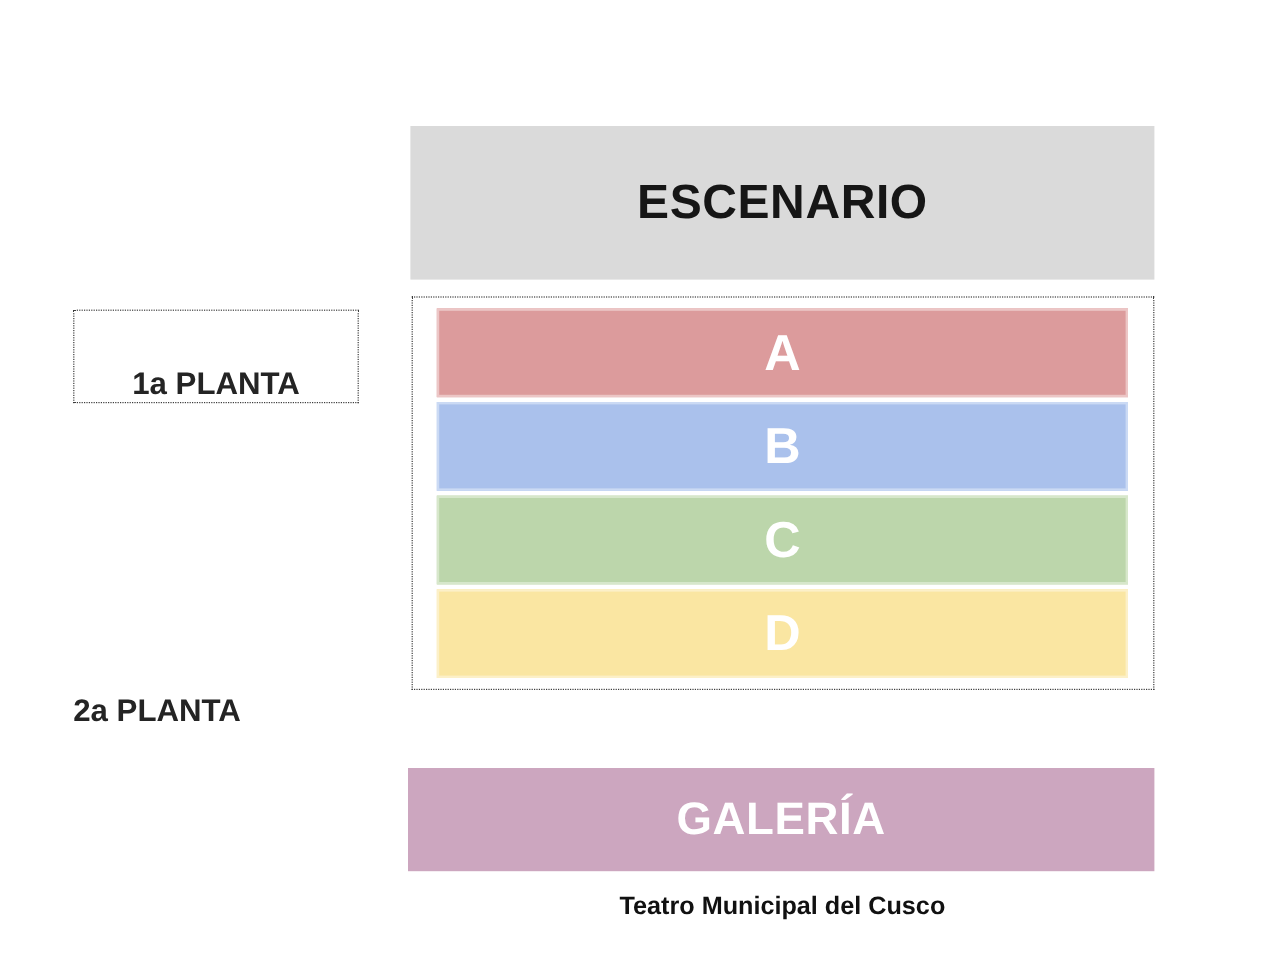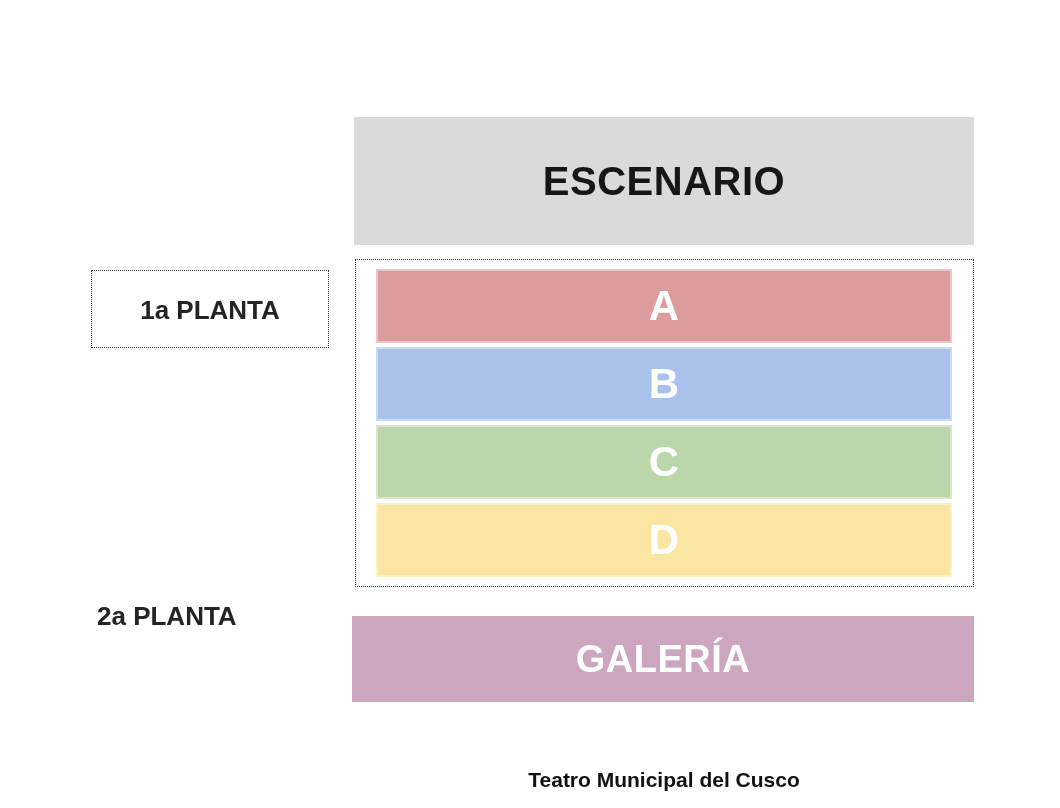--- a/index.html
+++ b/index.html
@@ -1,15 +1,15 @@
 <!DOCTYPE html>
 <html><head>
 <meta charset="utf-8">
 <style>
-  * { margin: 0; padding: 12px; box-sizing: border-box; }
+  * { margin: 0; padding: 0; box-sizing: border-box; }
   html, body { width: 1060px; height: 808px; }
   body {
     position: relative;
     width: 1060px;
     height: 808px;
     background: #ffffff;
     font-family: "Liberation Sans", "DejaVu Sans", sans-serif;
     overflow: hidden;
   }
 
@@ -35,24 +35,24 @@
     width: 100%; height: 74px;
     border-width: 2px; border-style: solid;
     display: flex; align-items: center; justify-content: center;
   }
   .section-label {
     font-size: 42px; font-weight: bold; color: #ffffff;
   }
 
   .floor1-box {
     position: absolute;
-    left: 79px; top: 258px;
+    left: 61px; top: 258px;
     width: 238px; height: 78px;
     border: 1px dotted #3c3c3c;
-    display: flex; align-items: flex-start; justify-content: center;
+    display: flex; align-items: flex-end; justify-content: center;
   }
   .floor-label {
     font-size: 26px; font-weight: bold; color: #242424;
   }
   .floor2-wrap {
     position: absolute;
     left: 61px; top: 577px;
     width: 238px;
     text-align: left;
   }
@@ -105,19 +105,19 @@
   <div class="section-band" style="background-color: rgb(250, 230, 162); border-color: rgb(252, 240, 200);">
     <span class="section-label">D</span>
   </div>
 
 </div>
 
 <div class="floor2-wrap">
   <span class="floor-label">2a PLANTA</span>
 </div>
 
-<div class="gallery" style="background-color: rgb(204, 166, 191);">
+<div class="gallery" style="background-color: rgb(204, 166, 191); margin-top: 36px;">
   <span class="gallery-label" style="color: rgb(255, 255, 255);">GALERÍA</span>
 </div>
 
 <div class="diagram-title-wrap">
   <span class="diagram-title">Teatro Municipal del Cusco</span>
 </div>
 
 </body></html>

